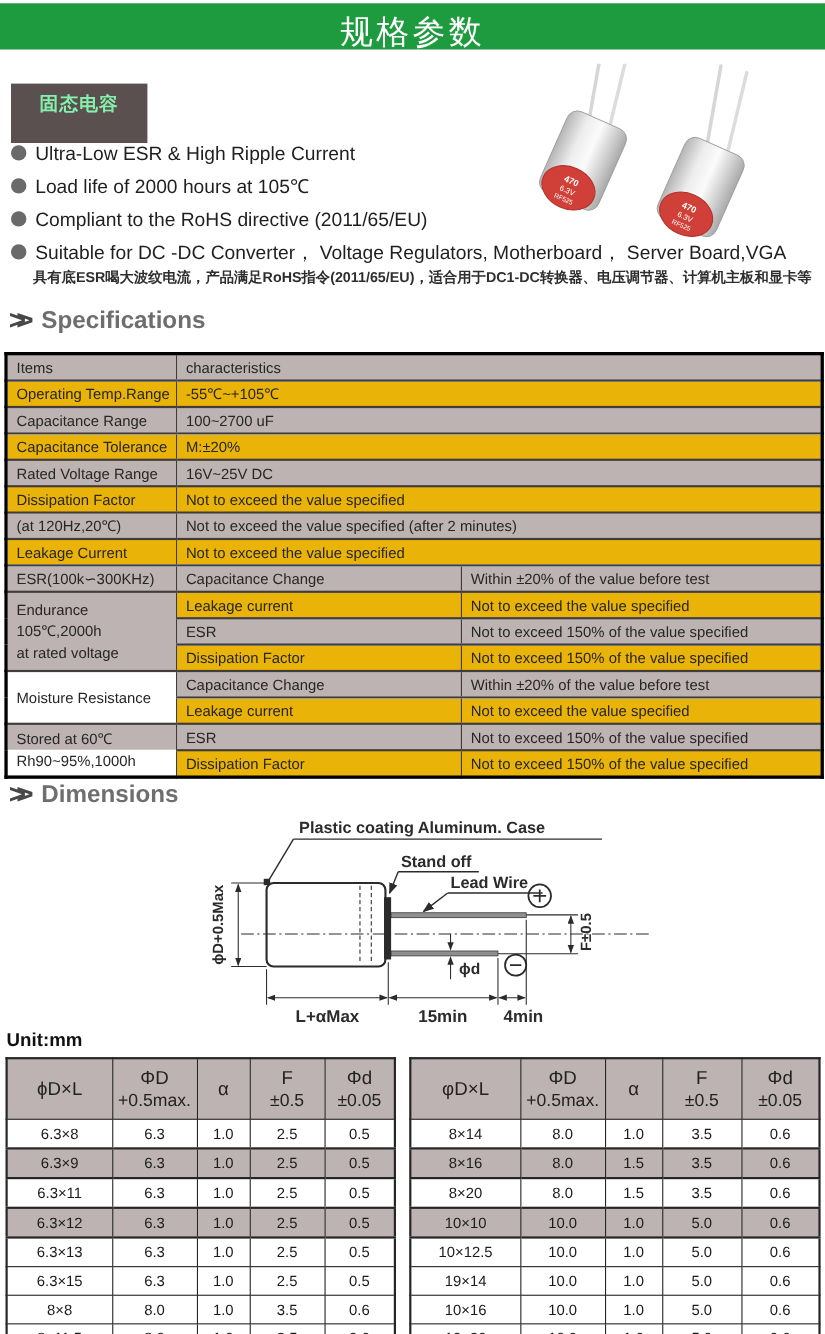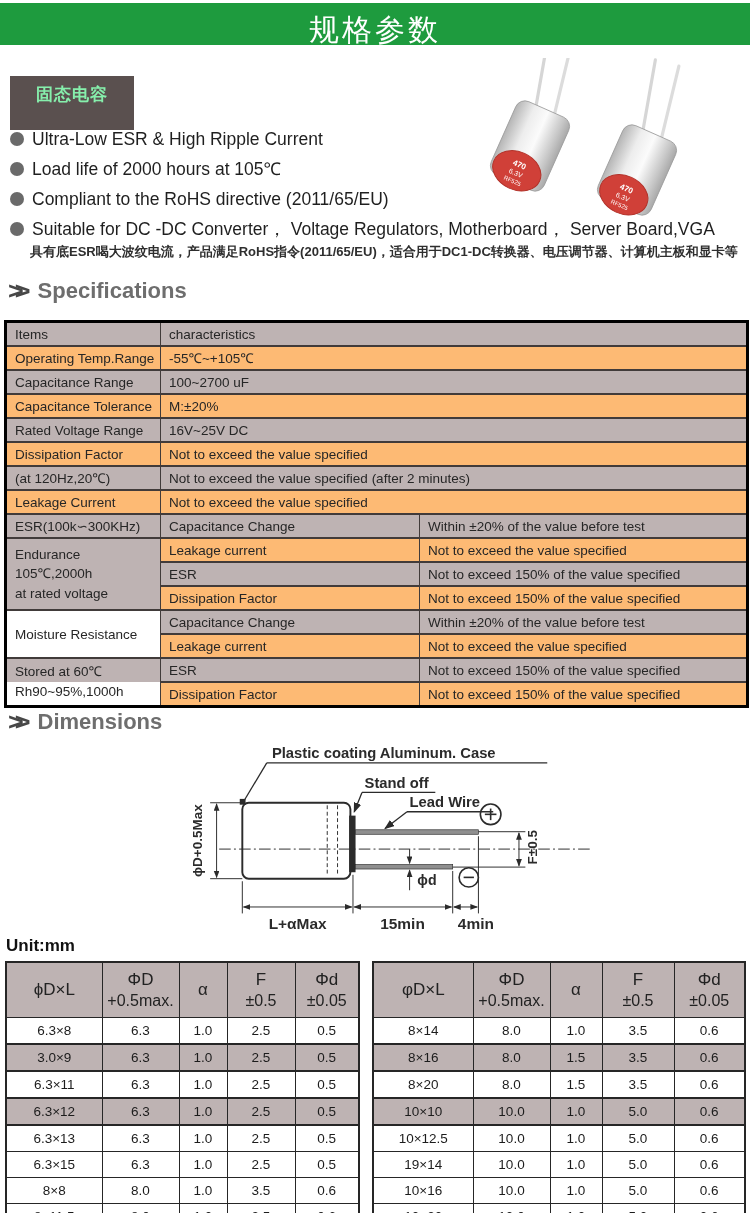--- a/index.html
+++ b/index.html
@@ -28,21 +28,21 @@
   
   .sec-head{position:absolute;left:8px;height:30px;display:flex;align-items:center;}
   .sec-head .chev{font-size:27px;font-weight:bold;color:#474747;letter-spacing:-9px;margin-right:16px;transform:scaleY(.9);}
   .sec-head .lbl{font-size:22px;font-weight:bold;color:#6e6e6e;}
   #spec-head{top:276px;}
   #dim-head{top:707px;}
 
   
   table{border-collapse:collapse;table-layout:fixed;}
   .spec{position:absolute;left:4px;top:320px;width:742px;}
-  .spec td{border:1px solid #413b3a;font-size:13.5px;color:#262626;padding:0 8px;height:22px;vertical-align:middle;background:#fdba74;overflow:hidden;white-space:nowrap;}
+  .spec td{border:1px solid #413b3a;font-size:13.5px;color:#262626;padding:0 8px;height:22px;vertical-align:middle;background:#eab308;overflow:hidden;white-space:nowrap;}
   .spec tr:nth-child(odd) td{background:#beb3b3;border-top-width:2px;border-bottom-width:2px;}
   .spec td.g{background:#beb3b3 !important;}
   .spec td.w{background:#fff !important;}
   .spec td.split{background:linear-gradient(to bottom,#beb3b3 0 50%,#fff 50% 100%) !important;}
   .spec .ml span{display:block;line-height:1.45;}
 
   
   .unit{position:absolute;left:6px;top:936px;font-size:17px;font-weight:600;color:#111;}
   .dim{position:absolute;top:961px;background:#fff;}
   #dimL{left:5px;width:353px;}
@@ -304,21 +304,21 @@
     <tbody>
 
     <tr>
         <td>6.3×8</td>
         <td>6.3</td>
         <td>1.0</td>
         <td>2.5</td>
         <td>0.5</td>
       </tr>
         <tr>
-        <td>3.0×9</td>
+        <td>6.3×9</td>
         <td>6.3</td>
         <td>1.0</td>
         <td>2.5</td>
         <td>0.5</td>
       </tr>
         <tr>
         <td>6.3×11</td>
         <td>6.3</td>
         <td>1.0</td>
         <td>2.5</td>

